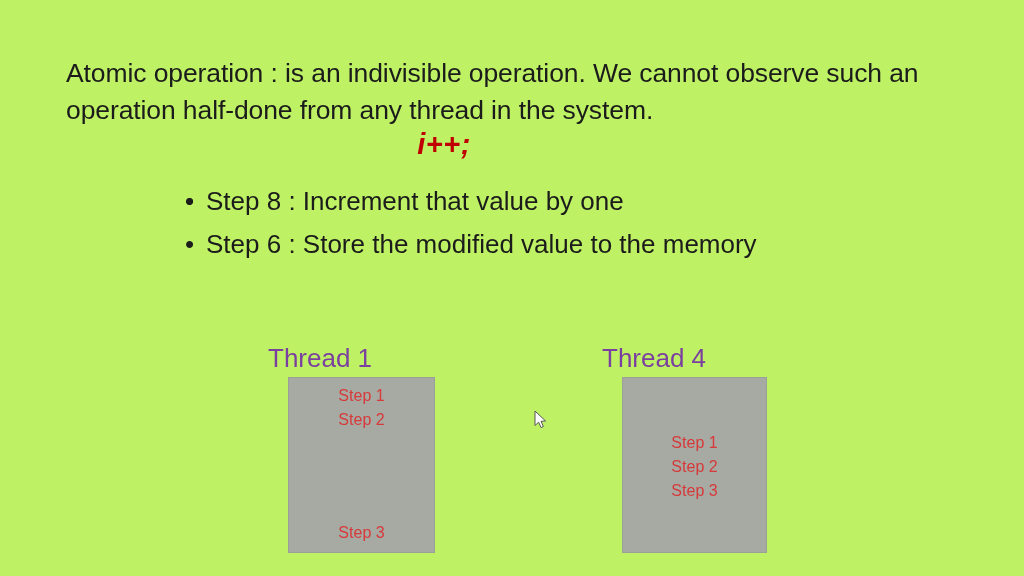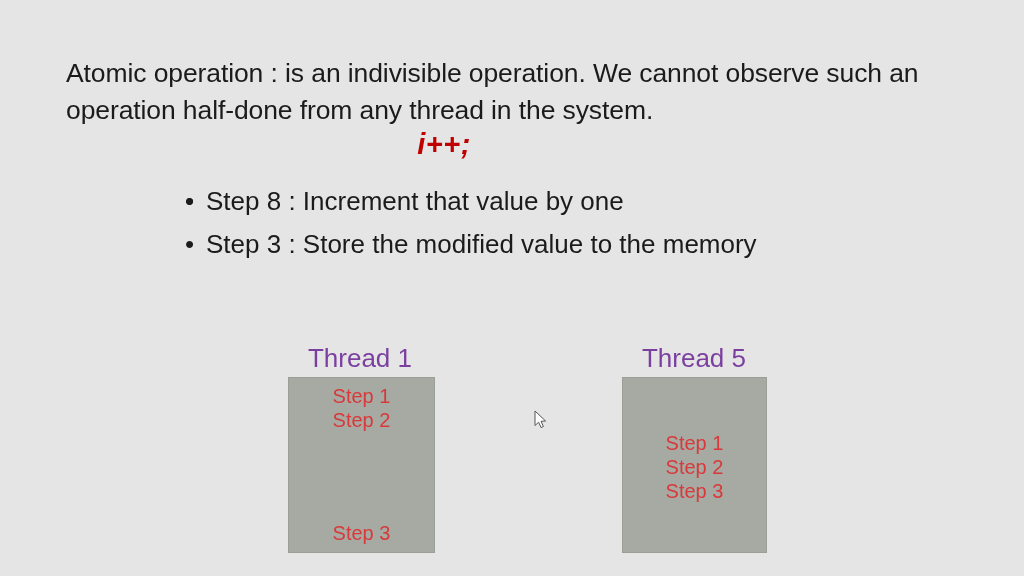--- a/index.html
+++ b/index.html
@@ -11,21 +11,21 @@
     width: 1024px;
     height: 576px;
     background: #f8fcf6;
     font-family: "Liberation Sans", sans-serif;
     overflow: hidden;
   }
   #slide {
     position: relative;
     width: 1024px;
     height: 576px;
-    background: #e5e5e5;
+    background: #bef264;
   }
 
   
   .intro {
     position: absolute;
     left: 66px;
     top: 28px;
     width: 900px;
     font-size: 26.5px;
     line-height: 37px;
@@ -75,41 +75,41 @@
 
   
   .thread {
     position: absolute;
   }
   .thread-title {
     position: absolute;
     top: 0;
     left: 0;
     width: 100%;
-    text-align: center;
+    text-align: left;
     font-size: 26px;
     line-height: 30px;
     color: #7b3fa0;
     white-space: nowrap;
   }
   .thread-box {
     position: absolute;
     left: 0;
     background: #a6aaa3;
     border: 1px solid #9aa097;
     box-sizing: border-box;
   }
   .step-stack {
     position: absolute;
     left: 0;
     width: 100%;
     text-align: center;
   }
   .step-stack .step {
-    font-size: 20px;
+    font-size: 16px;
     line-height: 24px;
     color: #d8393a;
     white-space: nowrap;
   }
 
   
   #thread-1 { left: 268px; top: 343px; width: 184px; height: 210px; }
   #thread-1 .thread-box { top: 34px; width: 147px; height: 176px; margin-left: 20px; }
   #thread-1 .stack-top { top: 41px; margin-left: 20px; width: 147px; }
   #thread-1 .stack-bottom { top: 178px; margin-left: 20px; width: 147px; }
@@ -141,38 +141,38 @@
   <ul class="steps-list">
     <li>
       <span class="bullet">•</span>
     </li>
     <li>
       <span class="bullet">•</span>
       <span>Step 8 : Increment that value by one</span>
     </li>
     <li>
       <span class="bullet">•</span>
-      <span>Step 3 : Store the modified value to the memory</span>
+      <span>Step 6 : Store the modified value to the memory</span>
     </li>
   </ul>
 
   <div class="thread" id="thread-1">
     <div class="thread-title">Thread 1</div>
     <div class="thread-box"></div>
     <div class="step-stack stack-top">
       <div class="step">Step 1</div>
       <div class="step">Step 2</div>
     </div>
     <div class="step-stack stack-bottom">
       <div class="step">Step 3</div>
     </div>
   </div>
 
   <div class="thread" id="thread-2">
-    <div class="thread-title">Thread 5</div>
+    <div class="thread-title">Thread 4</div>
     <div class="thread-box"></div>
     <div class="step-stack stack-mid">
       <div class="step">Step 1</div>
       <div class="step">Step 2</div>
       <div class="step">Step 3</div>
     </div>
   </div>
 
   <svg id="cursor" viewBox="0 0 14 20">
     <polygon points="1,1 1,15.5 4.6,12.2 7.1,17.6 9.4,16.5 7,11.3 11.6,11" fill="#ffffff" stroke="#555555" stroke-width="1"></polygon>

